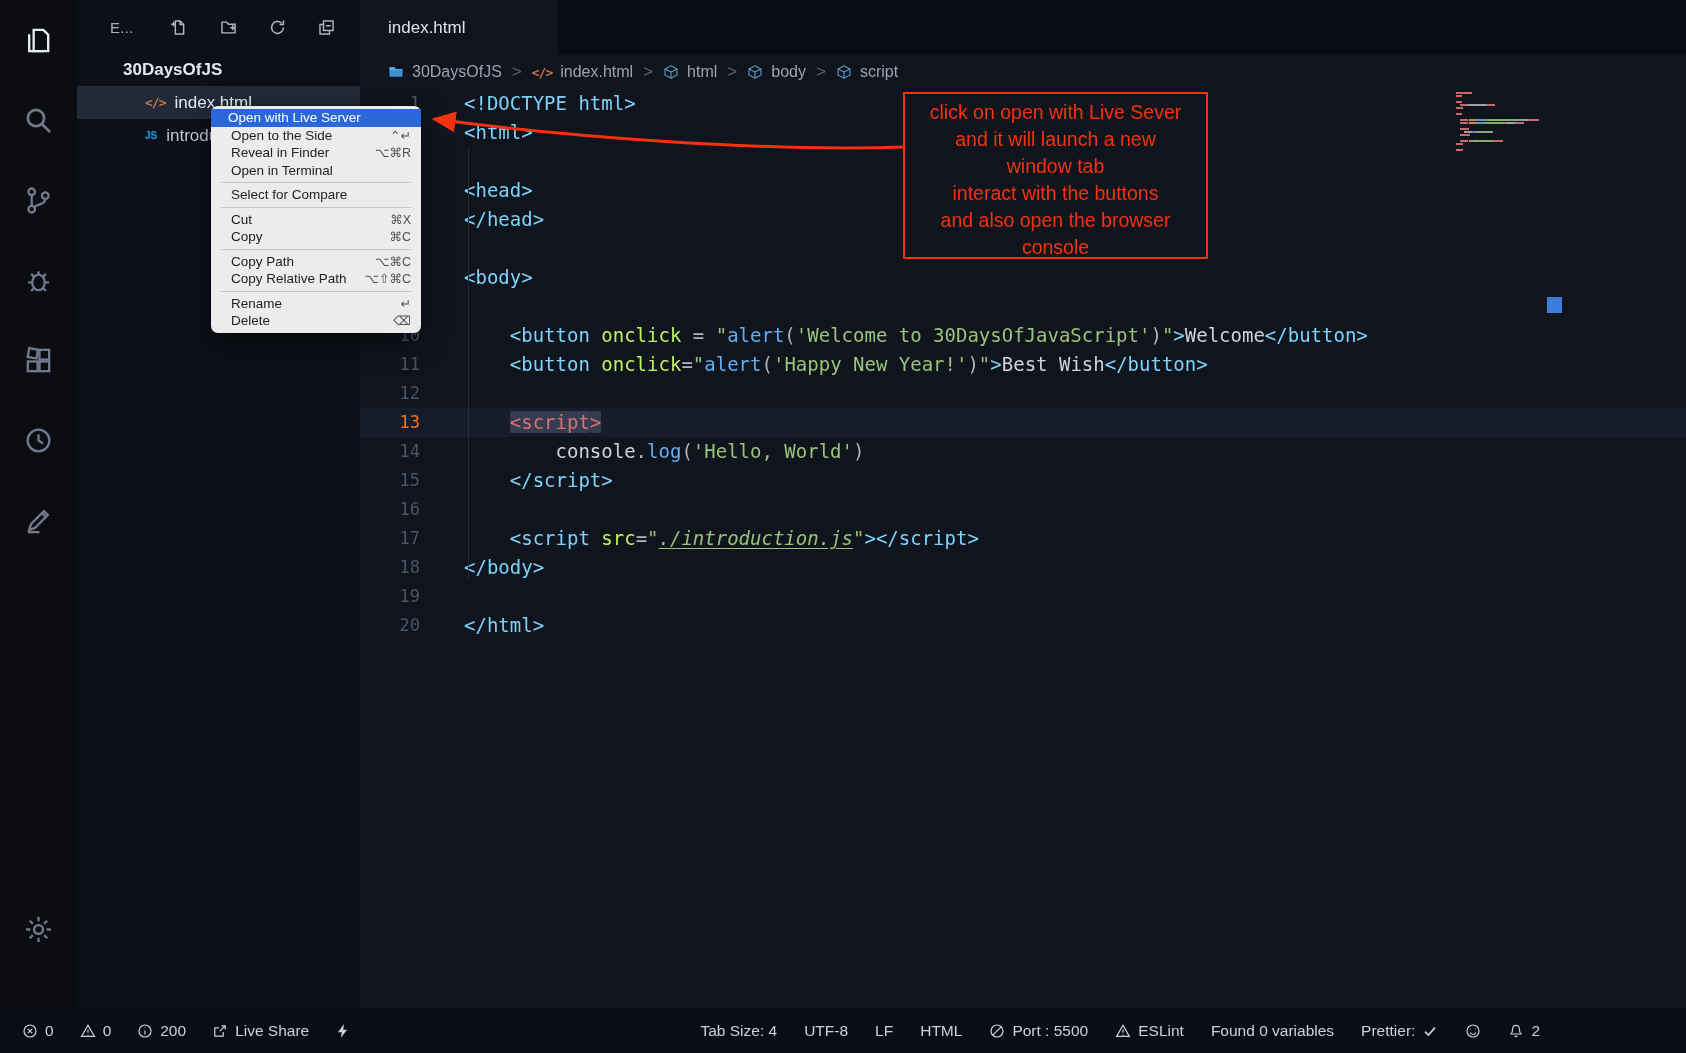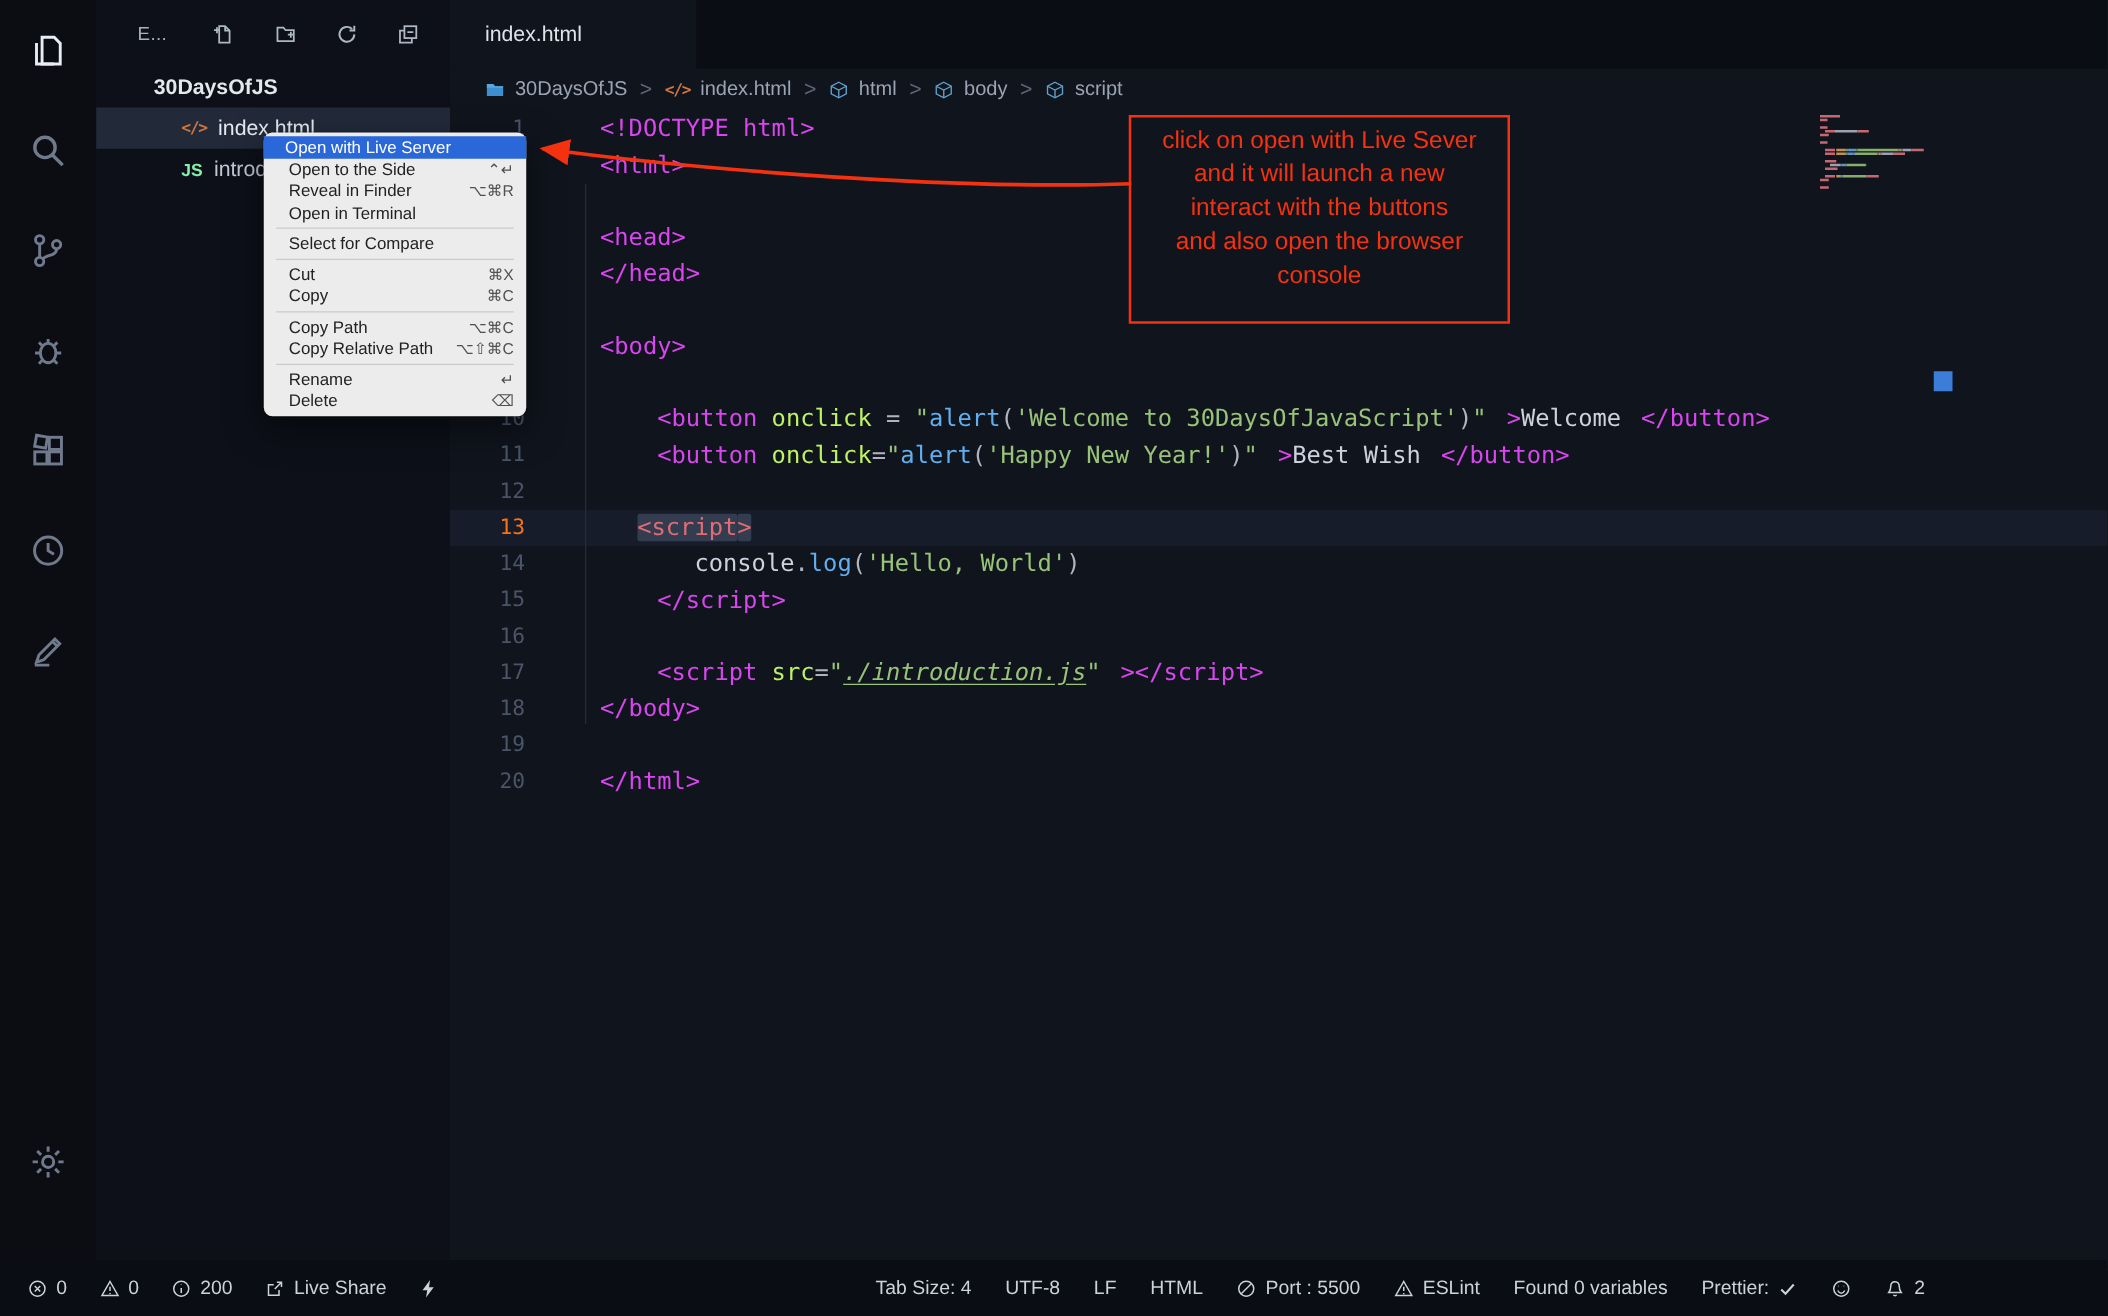--- a/index.html
+++ b/index.html
@@ -21,21 +21,21 @@
   .sb-header-icons{display:flex;gap:30px;}
   .hd-ic{color:#aeb7c4;cursor:pointer;display:flex;}
   .hd-ic svg{width:19px;height:19px;}
   .tree-folder{height:33px;display:flex;align-items:center;padding-left:28px;gap:9px;color:#e3e7ee;font-size:17px;font-weight:600;margin-top:7px;cursor:pointer;}
   .chev{color:#aab3c0;display:flex;}
   .folder-ic{display:flex;}
   .file-row{height:33px;display:flex;align-items:center;padding-left:68px;gap:9px;font-size:17px;color:#c2c9d6;cursor:pointer;}
   .file-row.selected{background:#222a3a;color:#e5eaf2;}
   .file-ic{display:flex;align-items:center;}
   .htmlglyph{color:#d2763c;font-family:"DejaVu Sans Mono",monospace;font-size:13px;font-weight:bold;letter-spacing:-1px;}
-  .jsglyph{color:#86efac;font-size:14px;font-weight:bold;letter-spacing:0;}
+  .jsglyph{color:#0ea5e9;font-size:10px;font-weight:bold;letter-spacing:0;}
 
   
   .main{position:absolute;left:360px;top:0;right:0;bottom:45px;background:#10141d;}
   .tabbar{height:55px;background:#0a0d14;display:flex;align-items:stretch;}
   .tab{width:198px;background:#10141d;display:flex;align-items:center;padding:0 14px 0 18px;gap:10px;font-size:17px;color:#dfe3ea;cursor:pointer;border-right:1px solid #0a0d14;}
   .tab-label{white-space:nowrap;}
   .tab-close{margin-left:auto;color:#a8b1bf;display:flex;cursor:pointer;}
   .tabbar-actions{margin-left:auto;display:flex;gap:28px;align-items:center;padding-right:145px;color:#aeb6c3;}
   .tb-ic{display:flex;cursor:pointer;}
 
@@ -44,21 +44,21 @@
   .bc-ic{display:flex;}
   .bc-ic svg{width:16px;height:16px;}
   .bc-sep{color:#5d6778;font-size:17px;}
 
   .editor{position:absolute;top:89px;left:0;right:0;bottom:0;cursor:text;}
   .code-line{height:29px;line-height:29px;display:flex;font-family:"DejaVu Sans Mono",monospace;font-size:19px;color:#aeb5c2;}
   .code-line.active{background:#161c29;}
   .gutter{flex:0 0 60px;text-align:right;color:#4a5568;font-size:17px;}
   .code-line.active .gutter{color:#f97316;}
   .code-content{margin-left:44px;white-space:pre;}
-  .tk-tag{color:#d946ef;margin-left:16px;}
+  .tk-tag{color:#7dd3fc;}
   .tk-taghl{color:#e06c75;background:#343d50;border-radius:2px;}
   .tk-attr{color:#bef264;}
   .tk-str{color:#98c379;}
   .tk-fn{color:#61afef;}
   .tk-plain{color:#aeb5c2;}
   .tk-text{color:#cdd3de;}
   .tk-link{color:#98c379;text-decoration:underline;text-underline-offset:3px;font-style:italic;}
   .indent-guide{position:absolute;left:108px;top:58px;width:1px;height:432px;background:#242c3c;}
   .minimap{position:absolute;top:3px;right:140px;width:90px;z-index:5;}
   .mm-line{height:2px;margin-bottom:1px;display:flex;}
@@ -522,20 +522,21 @@
       </div>
       <div class="cm-item">
         <span class="cm-label">Delete</span>
         <span class="cm-key">⌫</span>
       </div>
     </div>
 
   <div class="annotation" id="annotation" style="color: rgb(245, 50, 16); border-color: rgb(245, 50, 16);">
       <div class="anno-line">click on open with Live Sever</div>
       <div class="anno-line">and it will launch a new</div>
+      <div class="anno-line">window tab</div>
       <div class="anno-line">interact with the buttons</div>
       <div class="anno-line">and also open the browser</div>
       <div class="anno-line">console</div>
     </div>
 
   <svg class="arrow-svg" viewBox="0 0 1686 1053">
     <defs>
       <marker id="ah" markerWidth="10" markerHeight="9" refX="7.2" refY="3.5" orient="auto">
         <path id="arrow-head" d="M0 0 L8 3.5 L0 7 z" fill="#f53210"></path>
       </marker>

